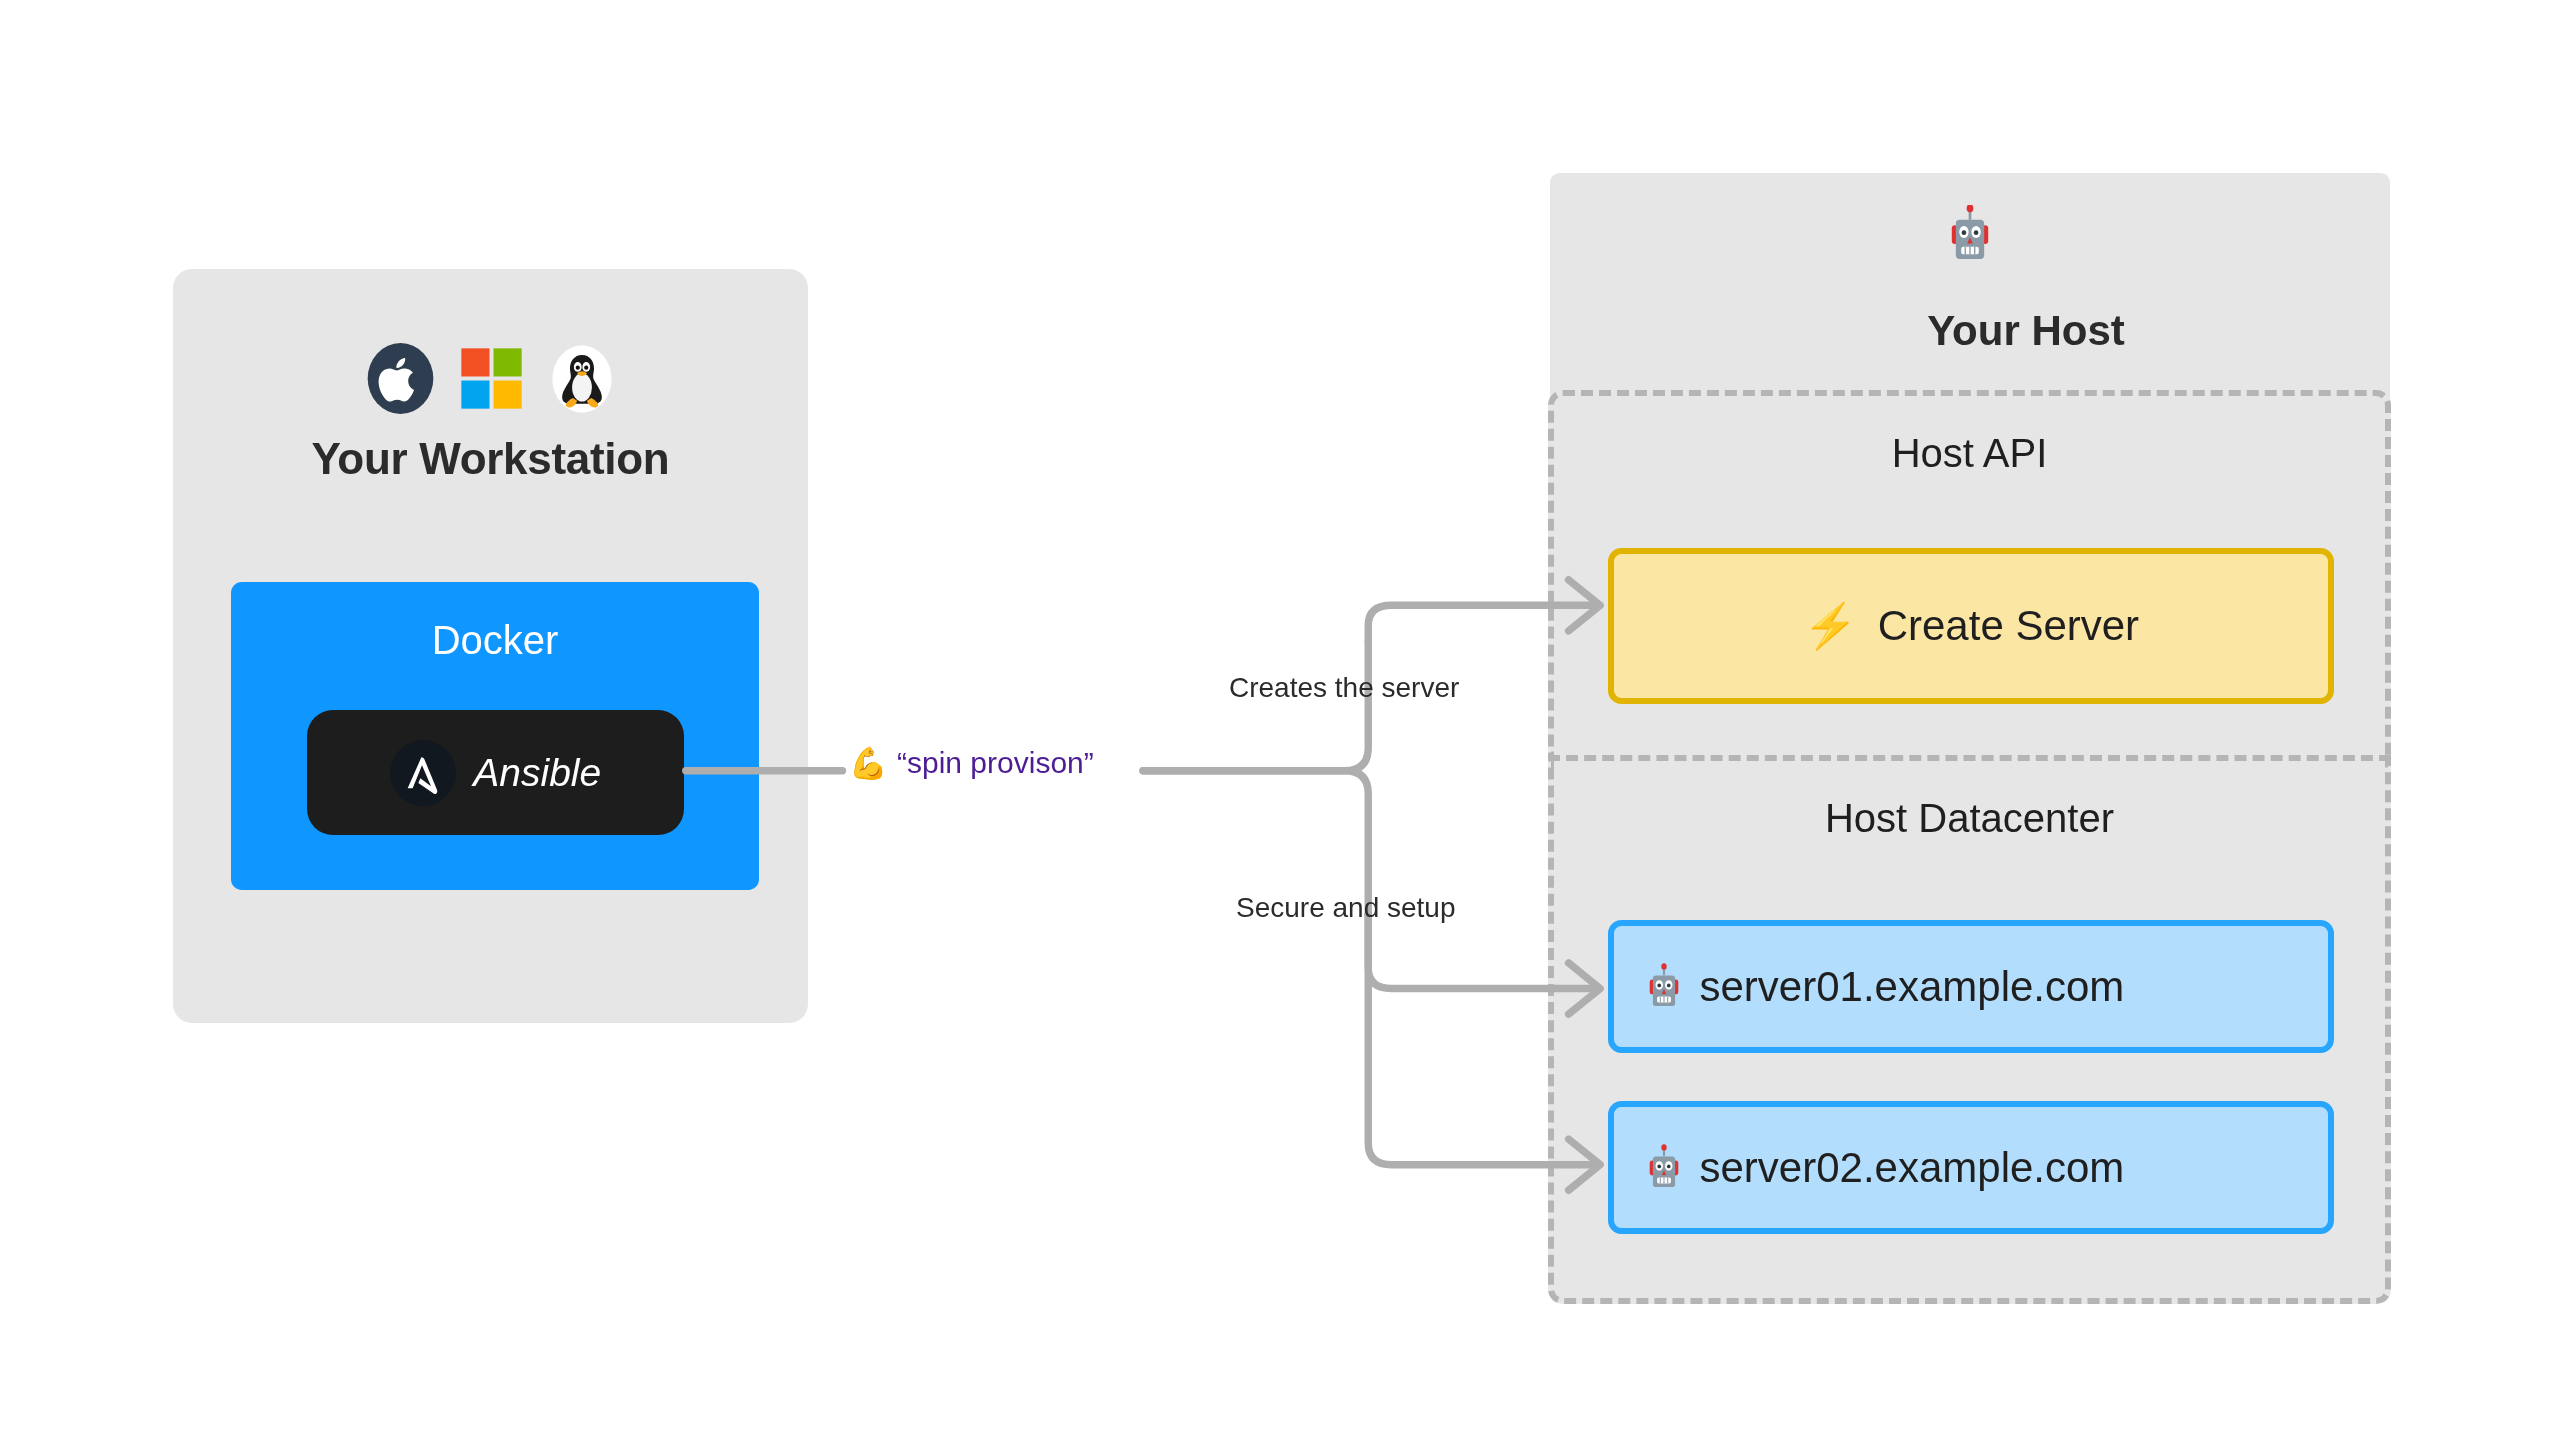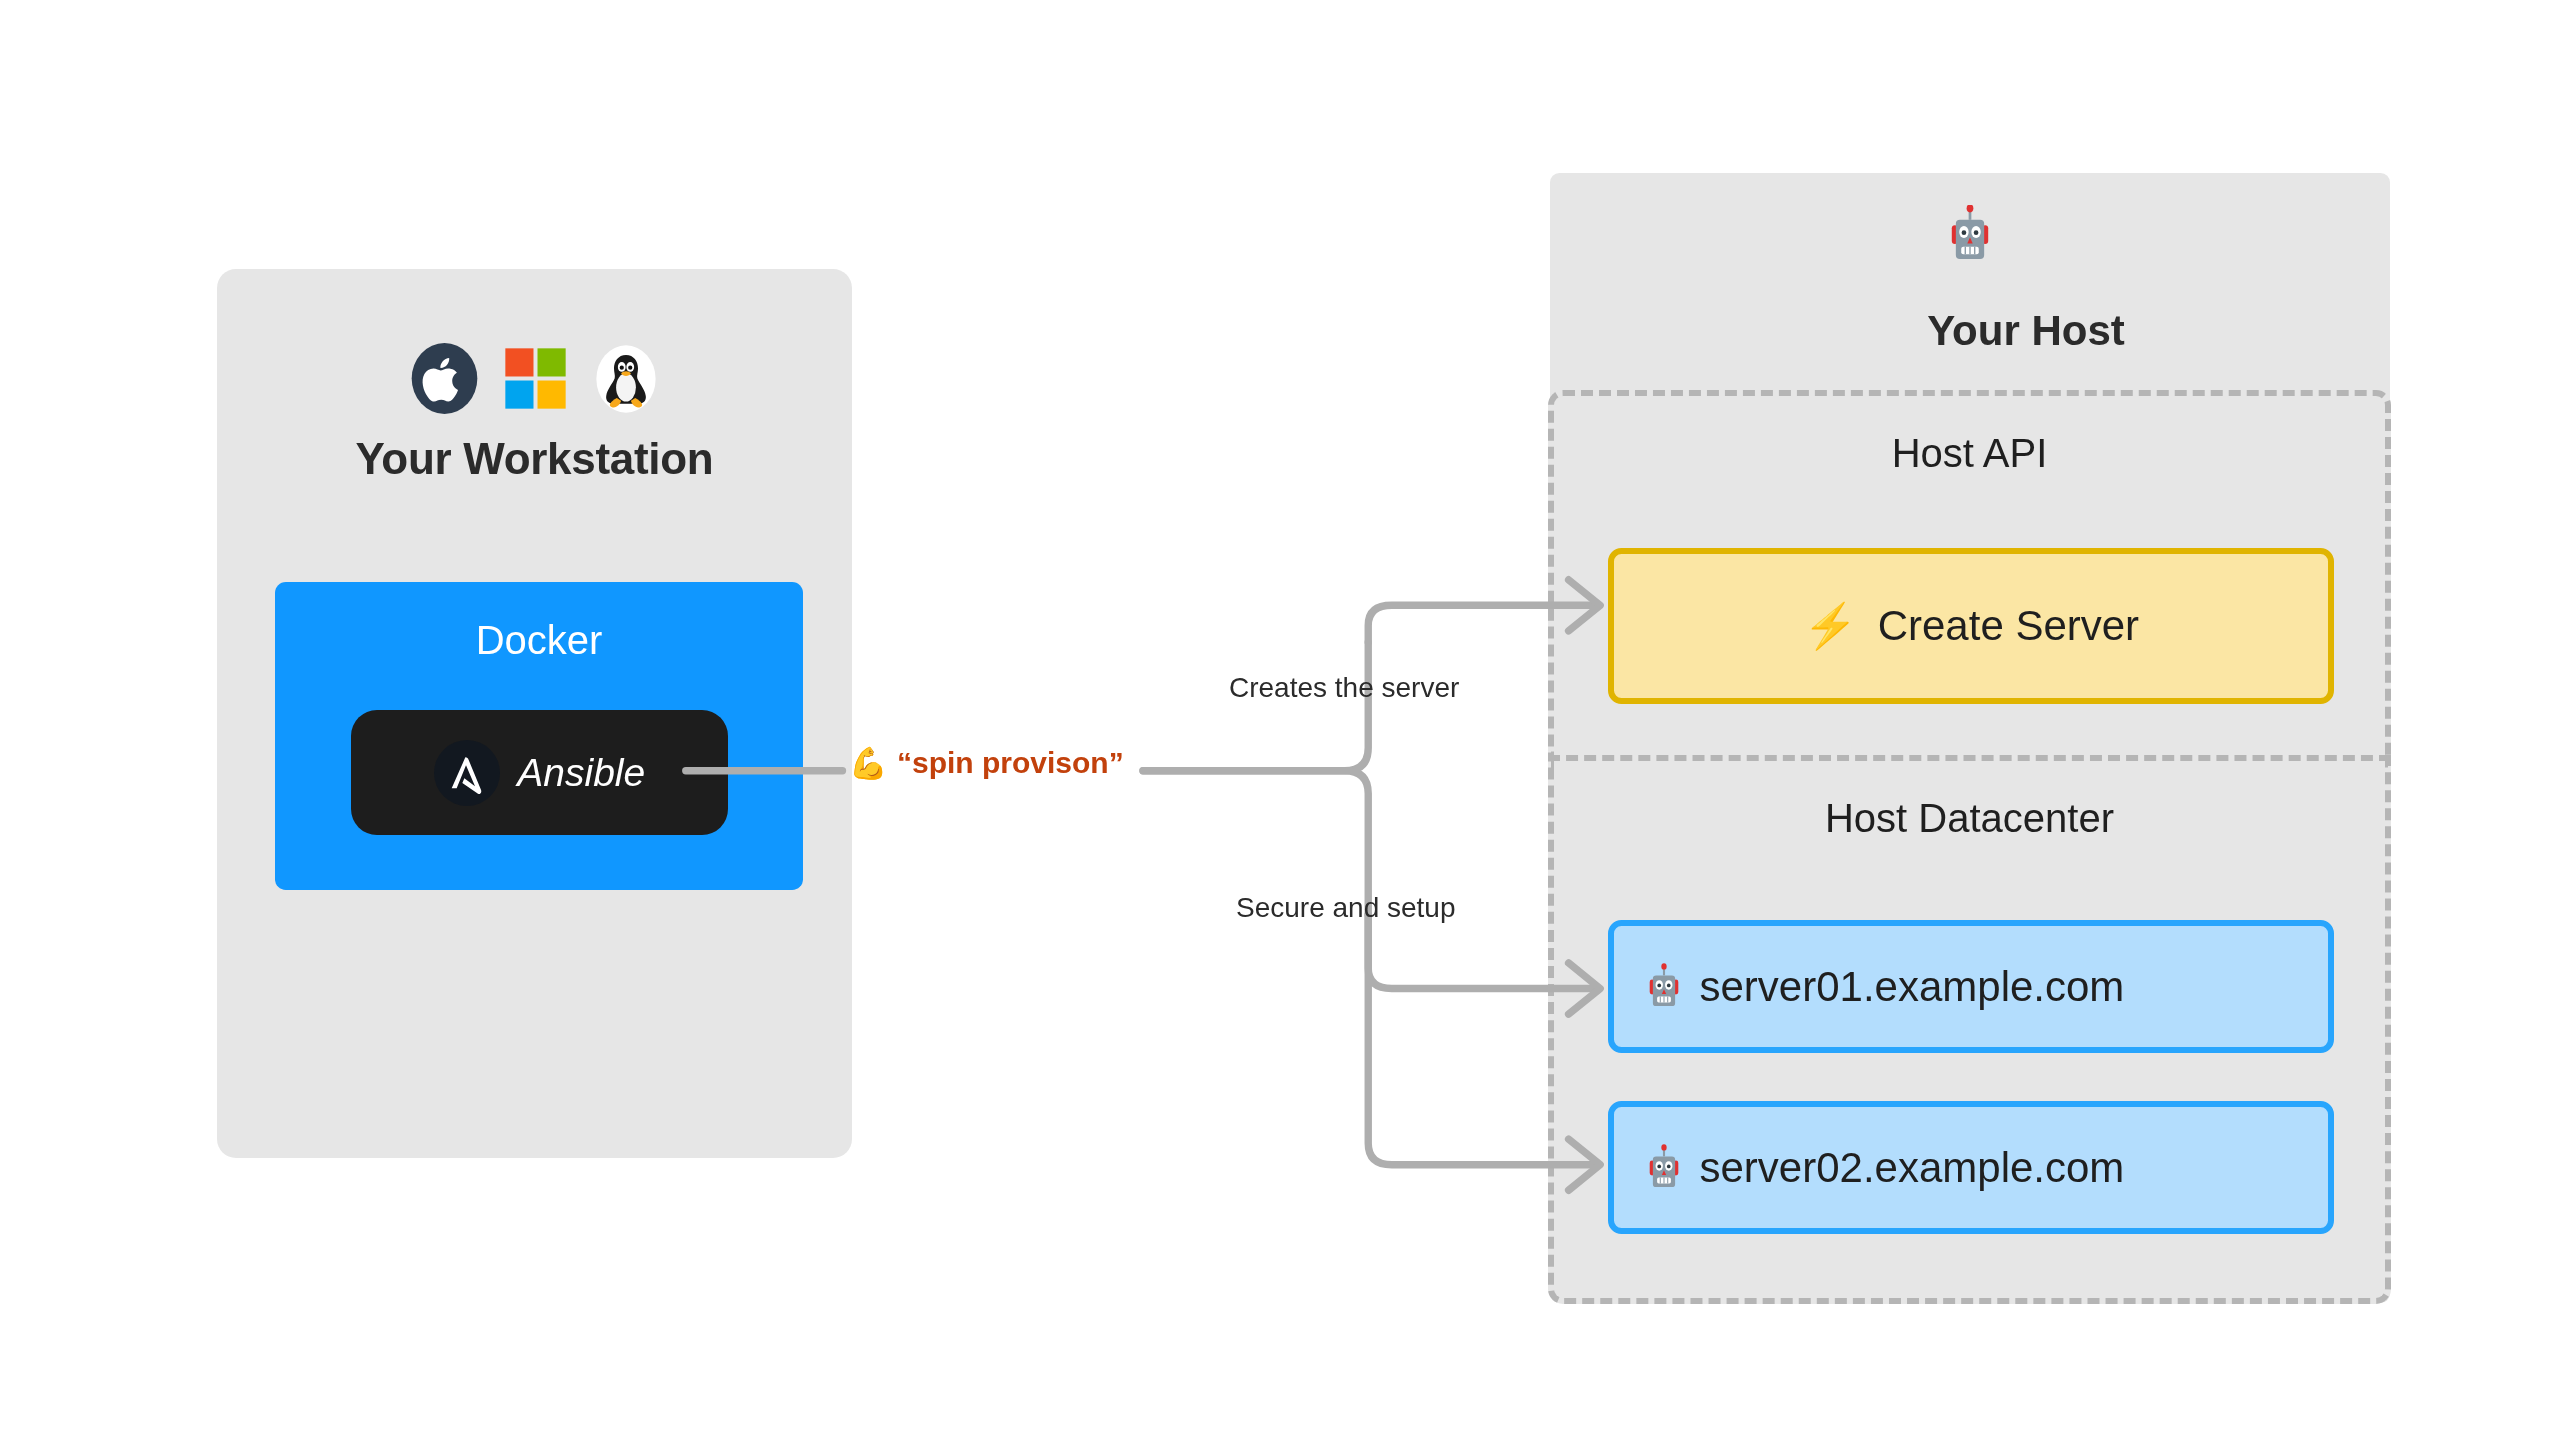--- a/index.html
+++ b/index.html
@@ -25,22 +25,21 @@
     background: #e6e6e6;
     border-radius: 19px;
     box-sizing: border-box;
   }
 
   
   #workstation-panel {
     left: 173px;
     top: 269px;
     width: 635px;
-    height: 889px;
-    margin-left: 44px;
+    height: 754px;
   }
   #os-icon-row {
     position: absolute;
     left: 0;
     top: 74px;
     width: 635px;
     display: flex;
     align-items: center;
     justify-content: center;
     gap: 24px;
@@ -235,22 +234,22 @@
     position: absolute;
     left: 849px;
     top: 746px;
     display: flex;
     align-items: center;
     gap: 9.4px;
     white-space: nowrap;
   }
   #spin-text {
     font-size: 30px;
-    font-weight: bold;
-    color: #c2410c;
+    font-weight: normal;
+    color: #4c1d95;
     white-space: nowrap;
   }
   .emoji {
     font-size: 31px;
     line-height: 1;
   }
 </style>
 </head>
 <body>
 

